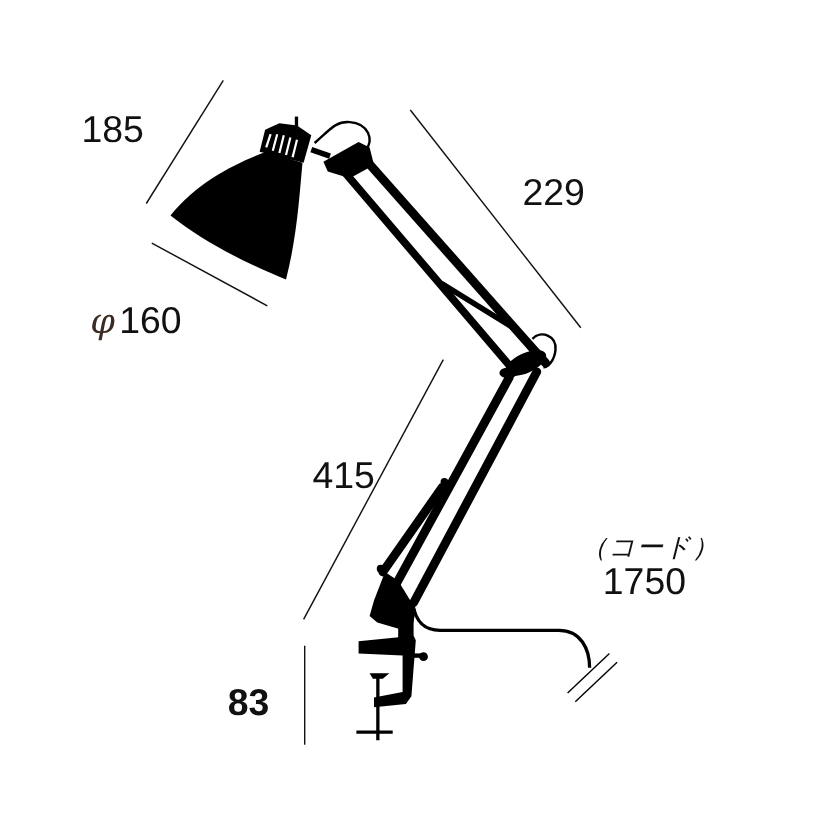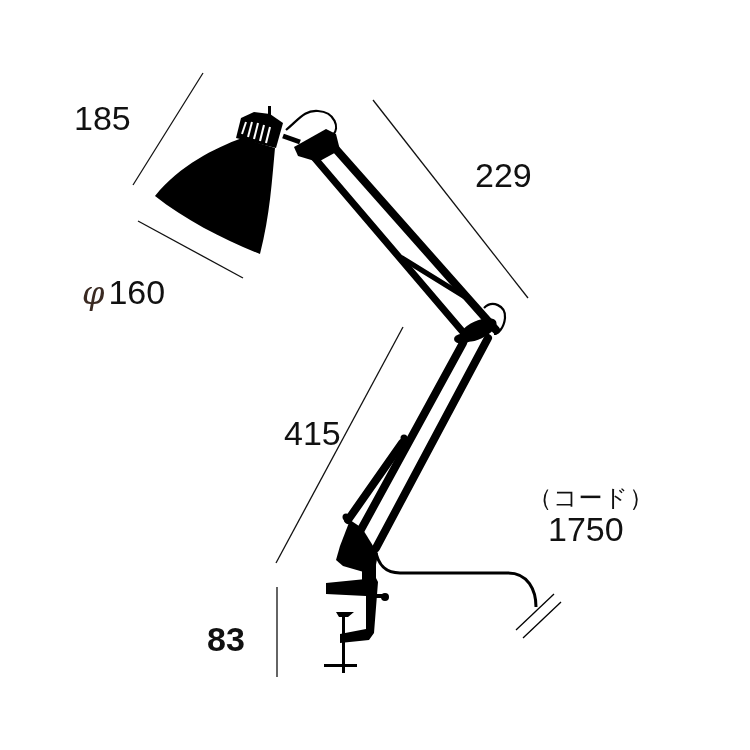--- a/index.html
+++ b/index.html
@@ -1,20 +1,20 @@
 <!DOCTYPE html>
 <html><head>
 <meta charset="utf-8">
 <style>
   html, body { margin: 0; padding: 0; background: #ffffff; }
   body { width: 750px; height: 750px; position: relative; overflow: hidden; font-family: "Liberation Sans", "DejaVu Sans", sans-serif; }
   #canvas { position: absolute; left: 0; top: 0; width: 750px; height: 750px; }
   .dim-label { position: absolute; color: #111111; font-family: "Liberation Sans", "DejaVu Sans", sans-serif; font-size: 34px; line-height: 1; white-space: nowrap; }
   .phi { font-family: "DejaVu Serif", "Liberation Serif", serif; font-style: italic; color: #3a2a22; font-size: 32px; margin-right: 4px; }
-  .cord-label { font-size: 24px; letter-spacing: 1px; }
+  .cord-label { font-size: 24px; letter-spacing: 1px; font-style: italic; }
 </style>
 </head>
 <body>
 
 <svg id="canvas" viewBox="0 0 750 750" xmlns="http://www.w3.org/2000/svg">
 
   <g stroke="#111" stroke-width="1.3" fill="none">
     <line x1="203" y1="73" x2="133" y2="185"></line>
     <line x1="138" y1="221" x2="243" y2="278"></line>
     <line x1="373" y1="100" x2="528" y2="298"></line>

